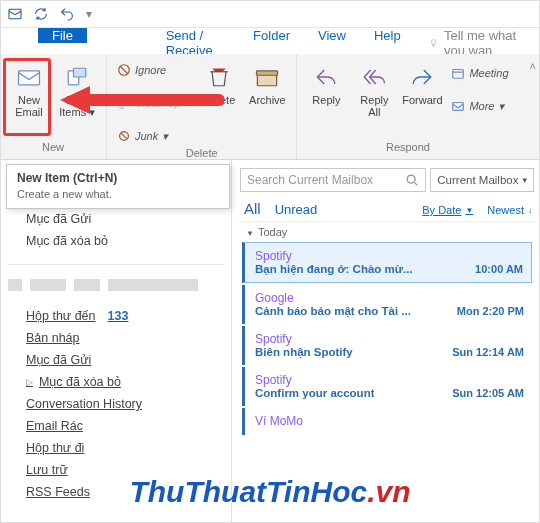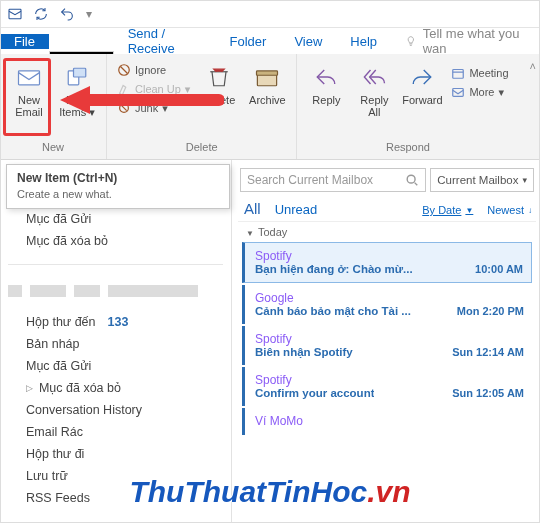--- a/index.html
+++ b/index.html
@@ -4,55 +4,55 @@
 <style>
   * { box-sizing: border-box; margin: 0; padding: 0; font-family: "Segoe UI", Tahoma, sans-serif; }
   body { width: 540px; height: 523px; overflow: hidden; background: #fff; font-size: 12px; color: #444; position: relative; }
 
   
   .titlebar { height: 28px; background: #fff; border-bottom: 1px solid #e4e4e4; display: flex; align-items: center; padding: 0 6px; gap: 8px; }
   .qat-icon { width: 18px; height: 18px; display: flex; align-items: center; justify-content: center; color: #2b579a; }
   .qat-icon svg, .ti-icon svg { width: 16px; height: 16px; }
 
   
-  .tabstrip { height: 26px; background: #fff; display: flex; align-items: center; }
+  .tabstrip { height: 26px; background: #fff; display: flex; align-items: flex-start; padding-left: 38px; }
   .tab { padding: 0 14px; display: flex; align-items: center; color: #0a66c2; font-size: 13px; cursor: pointer; }
   .tab.file { background: #0a66c2; color: #fff; }
   .tab.active { background: #000000; color: #0a66c2; border-left: 1px solid #d0d0d0; border-right: 1px solid #d0d0d0; border-top: 1px solid #d0d0d0; margin-top: 36px; }
   .tab.tellme { color: #888; gap: 6px; }
   .tab.tellme svg { width: 14px; height: 14px; }
 
   
   .ribbon { height: 106px; background: #f3f3f3; border-bottom: 1px solid #d8d8d8; display: flex; align-items: stretch; position: relative; }
   .group { display: flex; flex-direction: column; padding: 2px 6px 2px 6px; border-right: 1px solid #e0e0e0; }
   .group-body { display: flex; gap: 2px; flex: 1; align-items: flex-start; padding-top: 2px; }
   .group-label { text-align: center; font-size: 11px; color: #777; padding: 2px 0 4px; }
   .bigbtn { width: 46px; display: flex; flex-direction: column; align-items: center; gap: 1px; padding: 2px 2px; border: 1px solid transparent; border-radius: 2px; cursor: pointer; }
   .bigbtn .icon { width: 32px; height: 32px; display: flex; align-items: center; justify-content: center; }
   .bigbtn .icon svg { width: 28px; height: 28px; }
   .bigbtn .lbl { font-size: 11px; text-align: center; line-height: 12px; }
-  .smallbtns { display: flex; flex-direction: column; gap: 1px; padding-top: 3px;}
+  .smallbtns { display: flex; flex-direction: column; gap: 15px; padding-top: 3px; font-style: italic;}
   .sbtn { display: flex; align-items: center; gap: 4px; font-size: 11px; color: #555; padding: 2px 4px; cursor: pointer; }
   .sbtn.disabled { color: #b4b4b4; }
   .sbtn svg { width: 14px; height: 14px; flex:none; }
   .ribbon-collapse { position:absolute; right:4px; top:6px; color:#888; font-size:11px; cursor:pointer; }
 
   
   .highlight { position: absolute; left: 3px; top: 58px; width: 48px; height: 78px; border: 3px solid #e83a3a; border-radius: 3px; pointer-events: none; }
   .arrow { position: absolute; left: 54px; top: 84px; pointer-events: none; }
 
   
   .tooltip { position: absolute; left: 6px; top: 164px; background: #fff; border: 1px solid #c6c6c6; box-shadow: 2px 2px 6px rgba(0,0,0,.15); padding: 6px 10px 8px; width: 224px; }
   .tooltip .title { font-weight: 600; font-size: 12px; color: #444; margin-bottom: 3px; }
   .tooltip .desc { font-size: 11px; color: #666; }
 
   
   .body { display: flex; height: calc(523px - 28px - 26px - 106px); }
   .nav { width: 232px; border-right: 1px solid #e2e2e2; padding: 48px 8px 0 8px; overflow: hidden; }
-  .nav-section { border-top: 1px solid #e6e6e6; padding-top: 12px; }
+  .nav-section { border-top: 1px solid #e6e6e6; padding-top: 6px; text-decoration: underline; }
   .nav-item { display:flex; align-items:center; font-size: 12.5px; color: #444; padding: 4px 4px; cursor: pointer; gap:6px; }
   .nav-item.sub { padding-left: 18px; }
   .nav-item .count { color: #2b6cb0; font-weight: 600; margin-left:6px; }
   .redact { height: 16px; display: flex; gap: 8px; margin: 8px 0 10px 0; }
   .redact span { background: #dcdcdc; display: inline-block; height: 12px; }
 
   .mailpane { flex: 1; padding: 8px 4px 0 6px; display:flex; flex-direction:column; }
   .searchrow { display: flex; gap: 4px; margin: 0 2px 8px 2px; }
   .searchbox { flex: 1; border: 1px solid #c8c8c8; height: 24px; display: flex; align-items: center; padding: 0 6px; color: #999; font-size: 12px; justify-content: space-between; cursor:text;}
   .searchbox svg{width:14px;height:14px;}

